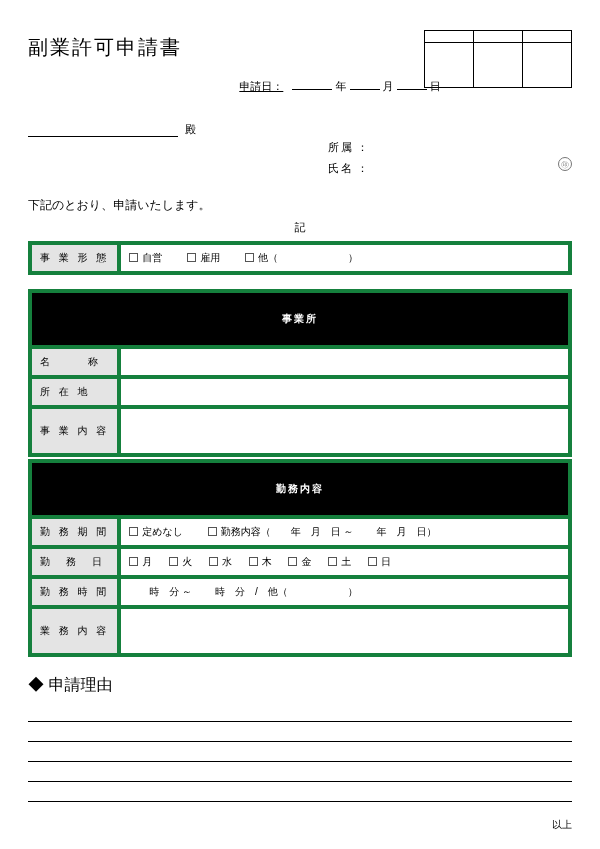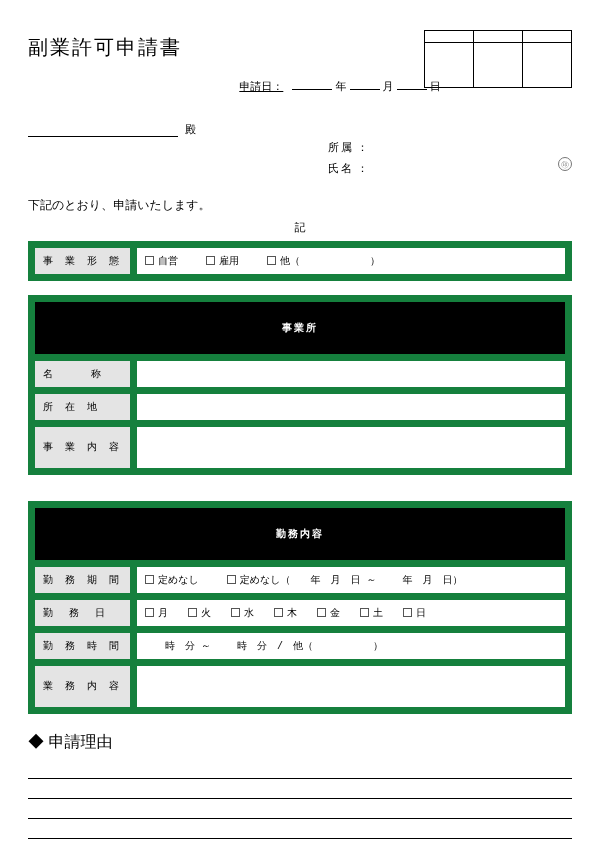--- a/index.html
+++ b/index.html
@@ -85,25 +85,24 @@
   .intro { margin-top: 18px; font-size: 12px; }
   .ki { text-align: center; margin-top: 6px; font-size: 11px; }
 
   table.form {
     width: 100%;
     border-collapse: collapse;
     margin-top: 6px;
     font-size: 10px;
   }
   table.form th, table.form td {
-    border: 7px solid #15803d;
+    border: 4px solid #15803d;
     padding: 6px 8px;
     text-align: left;
     vertical-align: middle;
-    font-family: Liberation Mono, monospace;
   }
   table.form th {
     background: #e4e4e4;
     font-weight: normal;
     width: 84px;
     letter-spacing: 3px;
     white-space: nowrap;
   }
   table.form th.wide2 { letter-spacing: 6px; margin-left: 44px; }
   table.form .section-head {
@@ -213,30 +212,30 @@
       <th>所 在 地</th>
       <td>&nbsp;</td>
     </tr>
     <tr>
       <th>事 業 内 容</th>
       <td class="tall">&nbsp;</td>
     </tr>
   </tbody>
     </table>
 
-  <table class="form" style="margin-top:26px">
+  <table class="form" style="margin-top:2px">
     <tbody>
         <tr>
           <td colspan="2" class="section-head">勤務内容</td>
         </tr>
     <tr>
       <th>勤 務 期 間</th>
       <td>
         <span class="opt"><span class="cb"></span><span>定めなし</span></span>
-        <span class="opt"><span class="cb"></span><span>定めなし（</span><span>　　年　月　日 ～ 　　年　月　日）</span></span>
+        <span class="opt"><span class="cb"></span><span>勤務内容（</span><span>　　年　月　日 ～ 　　年　月　日）</span></span>
       </td>
     </tr>
     <tr>
       <th>勤　務　日</th>
       <td>
         <span class="opt tight"><span class="cb"></span><span>月</span></span>
         <span class="opt tight"><span class="cb"></span><span>火</span></span>
         <span class="opt tight"><span class="cb"></span><span>水</span></span>
         <span class="opt tight"><span class="cb"></span><span>木</span></span>
         <span class="opt tight"><span class="cb"></span><span>金</span></span>

